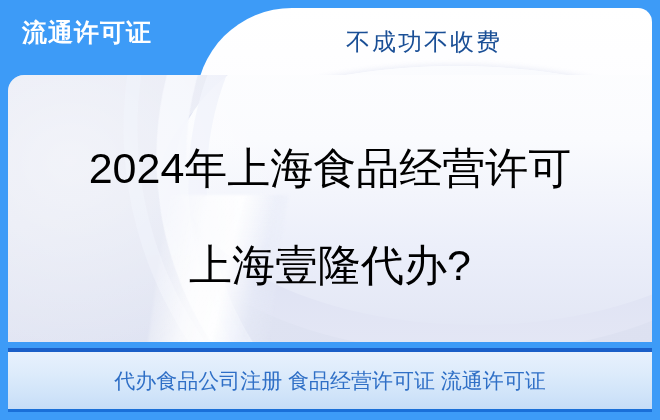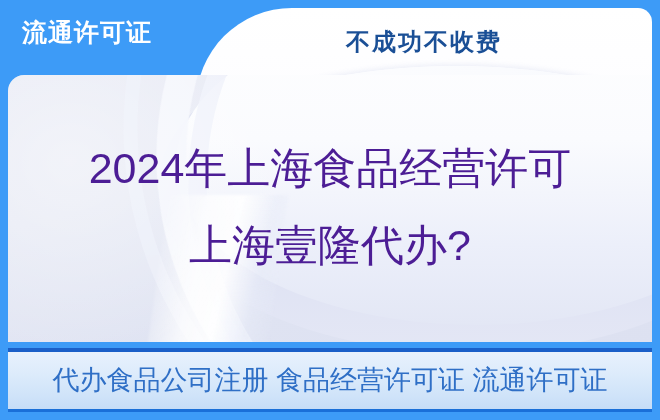--- a/index.html
+++ b/index.html
@@ -69,21 +69,21 @@
     background: linear-gradient(170deg,#ffffff 0%,#f8f9fd 55%,#eef0fa 100%);
     box-shadow: 0 -2px 4px rgba(120,140,200,0.10);
   }
 
   .slogan-text {
     position: absolute;
     left: 0; top: 22px;
     width: 456px;
     text-align: center;
     font-size: 24px;
-    font-weight: 700;
+    font-weight: 400;
     color: #1a4f96;
     letter-spacing: 2px;
     line-height: 1;
     z-index: 12;
     white-space: nowrap;
   }
 
   
   .card-body {
     position: absolute;
@@ -170,25 +170,26 @@
     z-index: 6;
     display: flex;
     flex-direction: column;
     align-items: center;
     justify-content: center;
     padding-bottom: 4px;
   }
   .title-line {
     font-size: 43px;
     font-weight: 400;
-    color: #4c1d95;
+    color: #000000;
     letter-spacing: 0px;
     line-height: 1.0;
     white-space: nowrap;
     text-align: center;
+    margin-top: 20px;
   }
   .title-line-1 { margin-bottom: 34px; }
 
   
   .footer-gap {
     position: absolute;
     left: 0; bottom: 0;
     width: 660px; height: 78px;
     background: #3d9bf7;
     z-index: 5;
@@ -200,21 +201,21 @@
     background: linear-gradient(180deg,#e8f1fd 0%,#dcebfb 40%,#cfe3f9 78%,#c5dcf7 100%);
     border-top: 4px solid #1a5fc8;
     border-bottom: 3px solid #1a6fd8;
     z-index: 7;
     display: flex;
     align-items: center;
     justify-content: center;
     overflow: hidden;
   }
   .footer-text {
-    font-size: 27px;
+    font-size: 21px;
     font-weight: 400;
     color: #2f6fc6;
     letter-spacing: 0px;
     white-space: nowrap;
     line-height: 1;
   }
 
   
   .frame-left   { position: absolute; left: 0; top: 0; width: 8px; height: 420px; background: #3d9bf7; z-index: 10; }
   .frame-right  { position: absolute; right: 0; top: 0; width: 8px; height: 420px; background: #3d9bf7; z-index: 10; }

